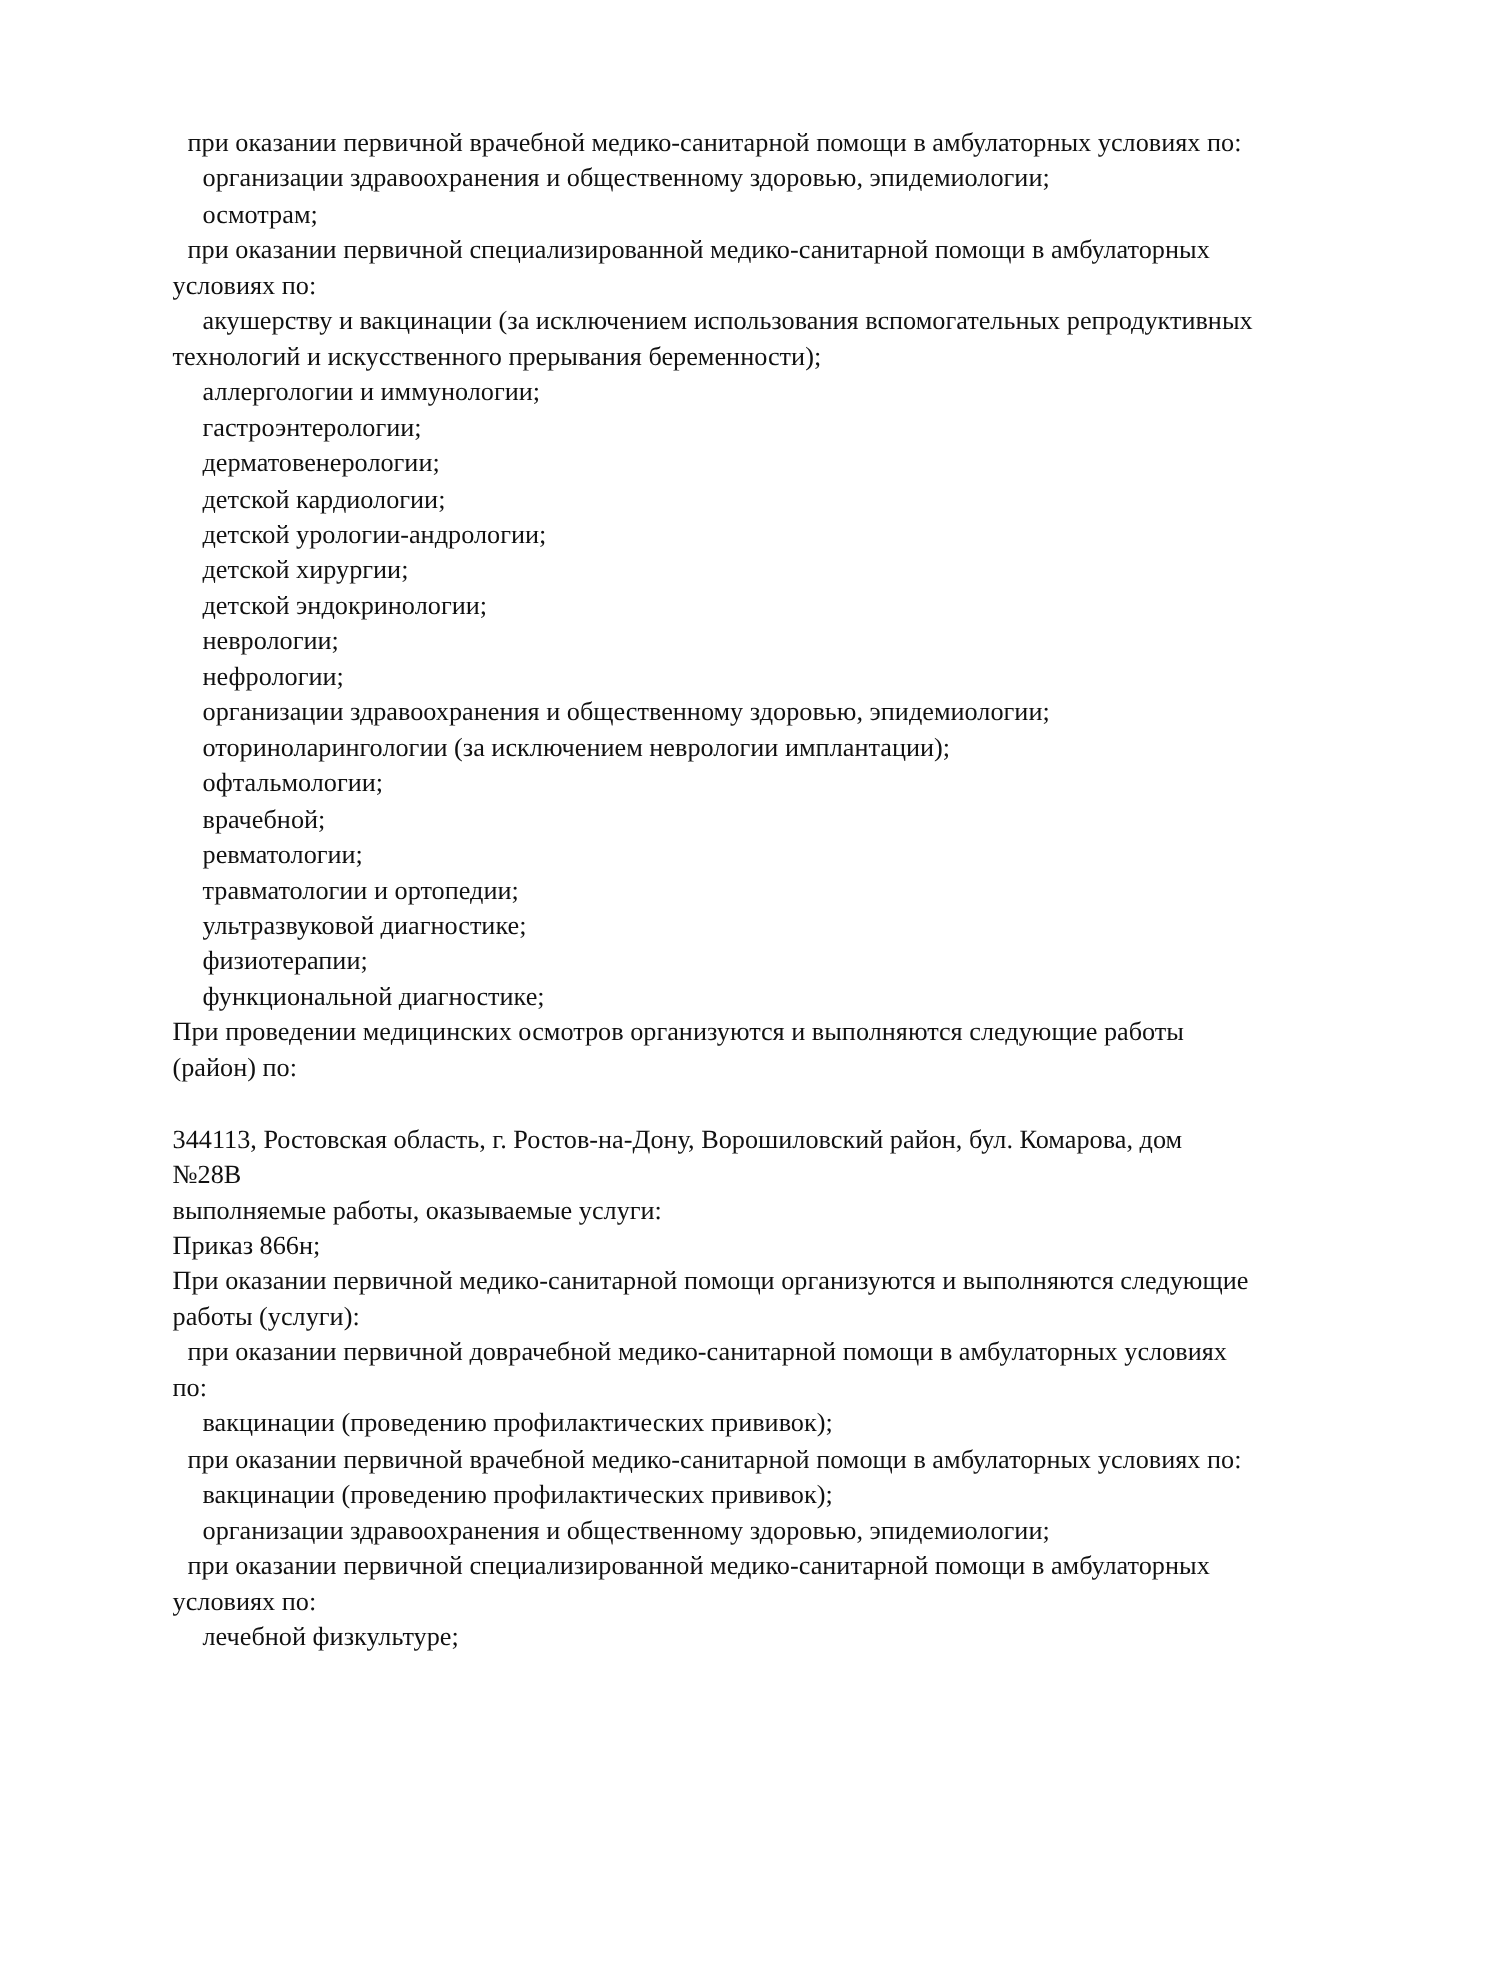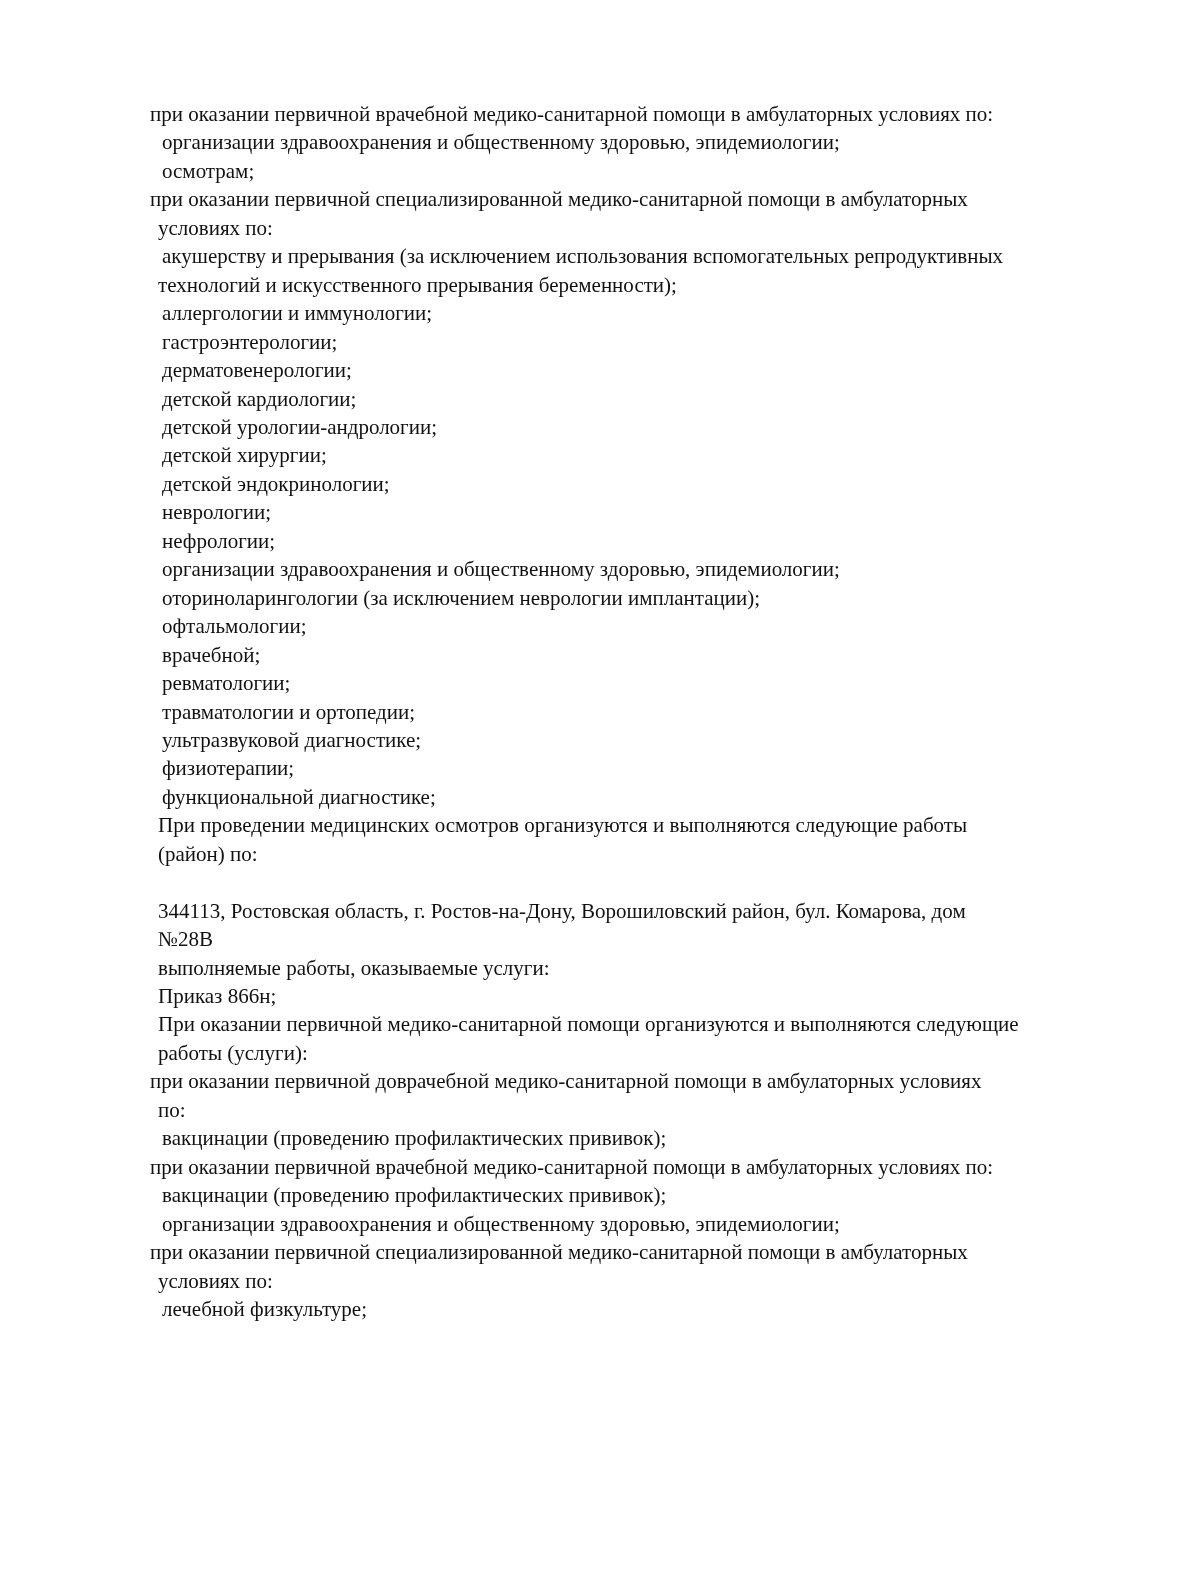--- a/index.html
+++ b/index.html
@@ -7,36 +7,36 @@
   .page {
     position: absolute; left: 0; top: 0; width: 1190px; height: 1584px;
     background: #ffffff;
   }
   .content {
     position: absolute; left: 138px; top: 100px; width: 990px;
     font-family: "Liberation Serif", "DejaVu Serif", serif;
     font-size: 21px; line-height: 28.45px; color: #111111;
   }
   .line { white-space: nowrap; display: block; }
-  .i0 { padding-left: 0; margin-left: 20px; }
+  .i0 { padding-left: 0; }
   .i1 { padding-left: 12px; }
   .i2 { padding-left: 24px; }
   .gap { height: 28.45px; }
 </style>
 </head>
 <body>
 
 <div class="page">
   <div class="content" id="doc-content">
       <div class="line i1">при оказании первичной врачебной медико-санитарной помощи в амбулаторных условиях по:</div>
       <div class="line i2">организации здравоохранения и общественному здоровью, эпидемиологии;</div>
       <div class="line i2">осмотрам;</div>
       <div class="line i1">при оказании первичной специализированной медико-санитарной помощи в амбулаторных</div>
       <div class="line i0">условиях по:</div>
-      <div class="line i2">акушерству и прерывания (за исключением использования вспомогательных репродуктивных</div>
+      <div class="line i2">акушерству и вакцинации (за исключением использования вспомогательных репродуктивных</div>
       <div class="line i0">технологий и искусственного прерывания беременности);</div>
       <div class="line i2">аллергологии и иммунологии;</div>
       <div class="line i2">гастроэнтерологии;</div>
       <div class="line i2">дерматовенерологии;</div>
       <div class="line i2">детской кардиологии;</div>
       <div class="line i2">детской урологии-андрологии;</div>
       <div class="line i2">детской хирургии;</div>
       <div class="line i2">детской эндокринологии;</div>
       <div class="line i2">неврологии;</div>
       <div class="line i2">нефрологии;</div>

